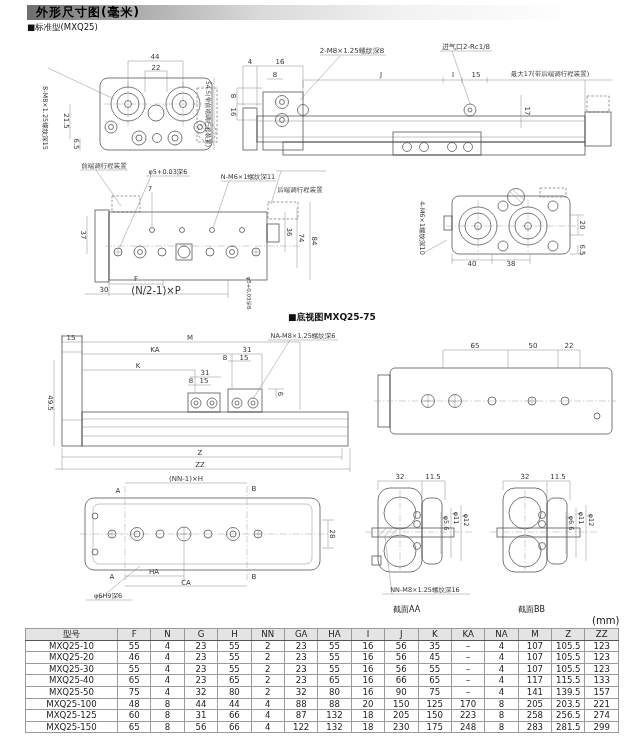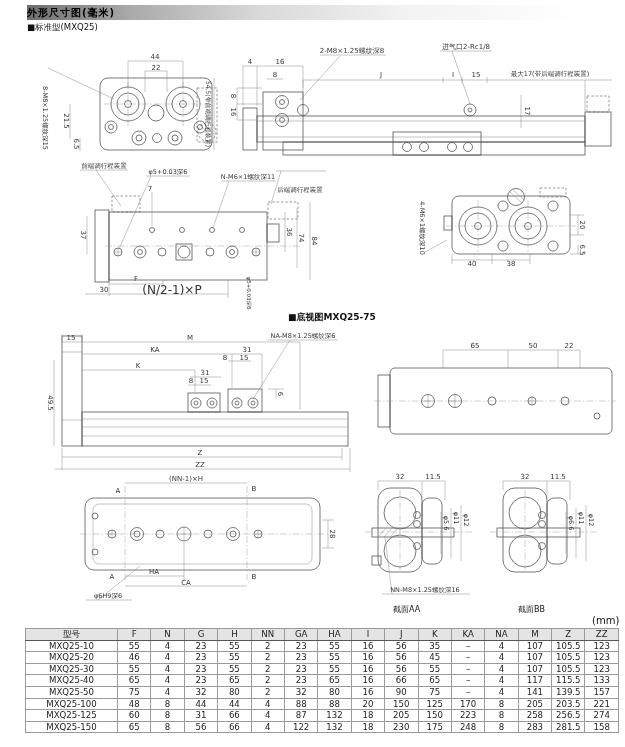--- a/index.html
+++ b/index.html
@@ -1,20 +1,20 @@
 <!DOCTYPE html>
 <html><head>
 <meta charset="utf-8">
 <style>
   html,body{margin:0;padding:0}
   body{width:625px;height:747px;position:relative;background:#fff;
        font-family:"DejaVu Sans","Liberation Sans",sans-serif;color:#222;overflow:hidden}
   .title-bar{position:absolute;left:27px;top:5px;width:580px;height:15px;
        background:linear-gradient(90deg,#6e6e6e,#aaa 18%,#d9d9d9 40%,#f2f2f2 65%,#fff 95%)}
-  .title-bar span{display:block;font-size:10px;font-weight:bold;
+  .title-bar span{display:block;padding-left:9px;font-size:12px;font-weight:bold;
        color:#000;line-height:15px;letter-spacing:1px}
   .subtitle{position:absolute;left:27px;top:22px;font-size:8.5px;color:#111}
   .side-label{position:absolute;font-weight:bold;font-size:9px;color:#111}
   .caption{position:absolute;font-size:8px;color:#111}
   .unit{position:absolute;font-size:10px;color:#111}
   svg{position:absolute;left:0;top:0}
   svg *{fill:none;stroke:#555;stroke-width:.8}
   .dim{stroke:#8a8a8a;stroke-width:.5}
   .dash{stroke-dasharray:2.5 1.8;stroke-width:.6}
   .dd{stroke-dasharray:7 2 1.5 2;stroke-width:.45;stroke:#999}
@@ -364,21 +364,21 @@
     <span class="anno" style="left: 104px; top: 166px; font-size: 6.5px;">前端调行程装置</span>
     <span class="anno" style="left: 168px; top: 172px; font-size: 6.5px;">φ5+0.03深6</span>
     <span class="anno" style="left: 248px; top: 177px; font-size: 6.5px;">N-M6×1螺纹深11</span>
     <span class="anno" style="left: 300px; top: 167px; font-size: 6.5px; margin-top: 23px;">后端调行程装置</span>
     <span class="anno" style="left: 150px; top: 189px; font-size: 7px;">7</span>
     <span class="anno r" style="left: 83px; top: 235px; font-size: 7px;">37</span>
     <span class="anno r" style="left: 289px; top: 232px; font-size: 7px;">36</span>
     <span class="anno r" style="left: 301px; top: 238px; font-size: 7px;">74</span>
     <span class="anno r" style="left: 314px; top: 241px; font-size: 7px;">84</span>
     <span class="anno" style="left: 136px; top: 279px; font-size: 7px;">F</span>
-    <span class="anno" style="left: 172px; top: 290px; font-size: 12px;">(N/2-1)×P</span>
+    <span class="anno" style="left: 156px; top: 290px; font-size: 10px;">(N/2-1)×P</span>
     <span class="anno" style="left: 104px; top: 290px; font-size: 7px;">30</span>
     <span class="anno r" style="left: 248px; top: 293px; font-size: 5.5px;">φ5+0.03深6</span>
     <span class="anno r" style="left: 421px; top: 228px; font-size: 6.5px;">4-M6×1螺纹深10</span>
     <span class="anno" style="left: 472px; top: 264px; font-size: 7px;">40</span>
     <span class="anno" style="left: 511px; top: 264px; font-size: 7px;">38</span>
     <span class="anno r" style="left: 582px; top: 225px; font-size: 7px;">20</span>
     <span class="anno r" style="left: 582px; top: 250px; font-size: 7px;">6.5</span>
     <span class="anno" style="left: 475px; top: 346px; font-size: 7px;">65</span>
     <span class="anno" style="left: 533px; top: 346px; font-size: 7px;">50</span>
     <span class="anno" style="left: 569px; top: 346px; font-size: 7px;">22</span>
@@ -599,16 +599,16 @@
         <td>4</td>
         <td>122</td>
         <td>132</td>
         <td>18</td>
         <td>230</td>
         <td>175</td>
         <td>248</td>
         <td>8</td>
         <td>283</td>
         <td>281.5</td>
-        <td>158</td>
+        <td>299</td>
       </tr>
     </tbody>
 </table>
 
 </body></html>

